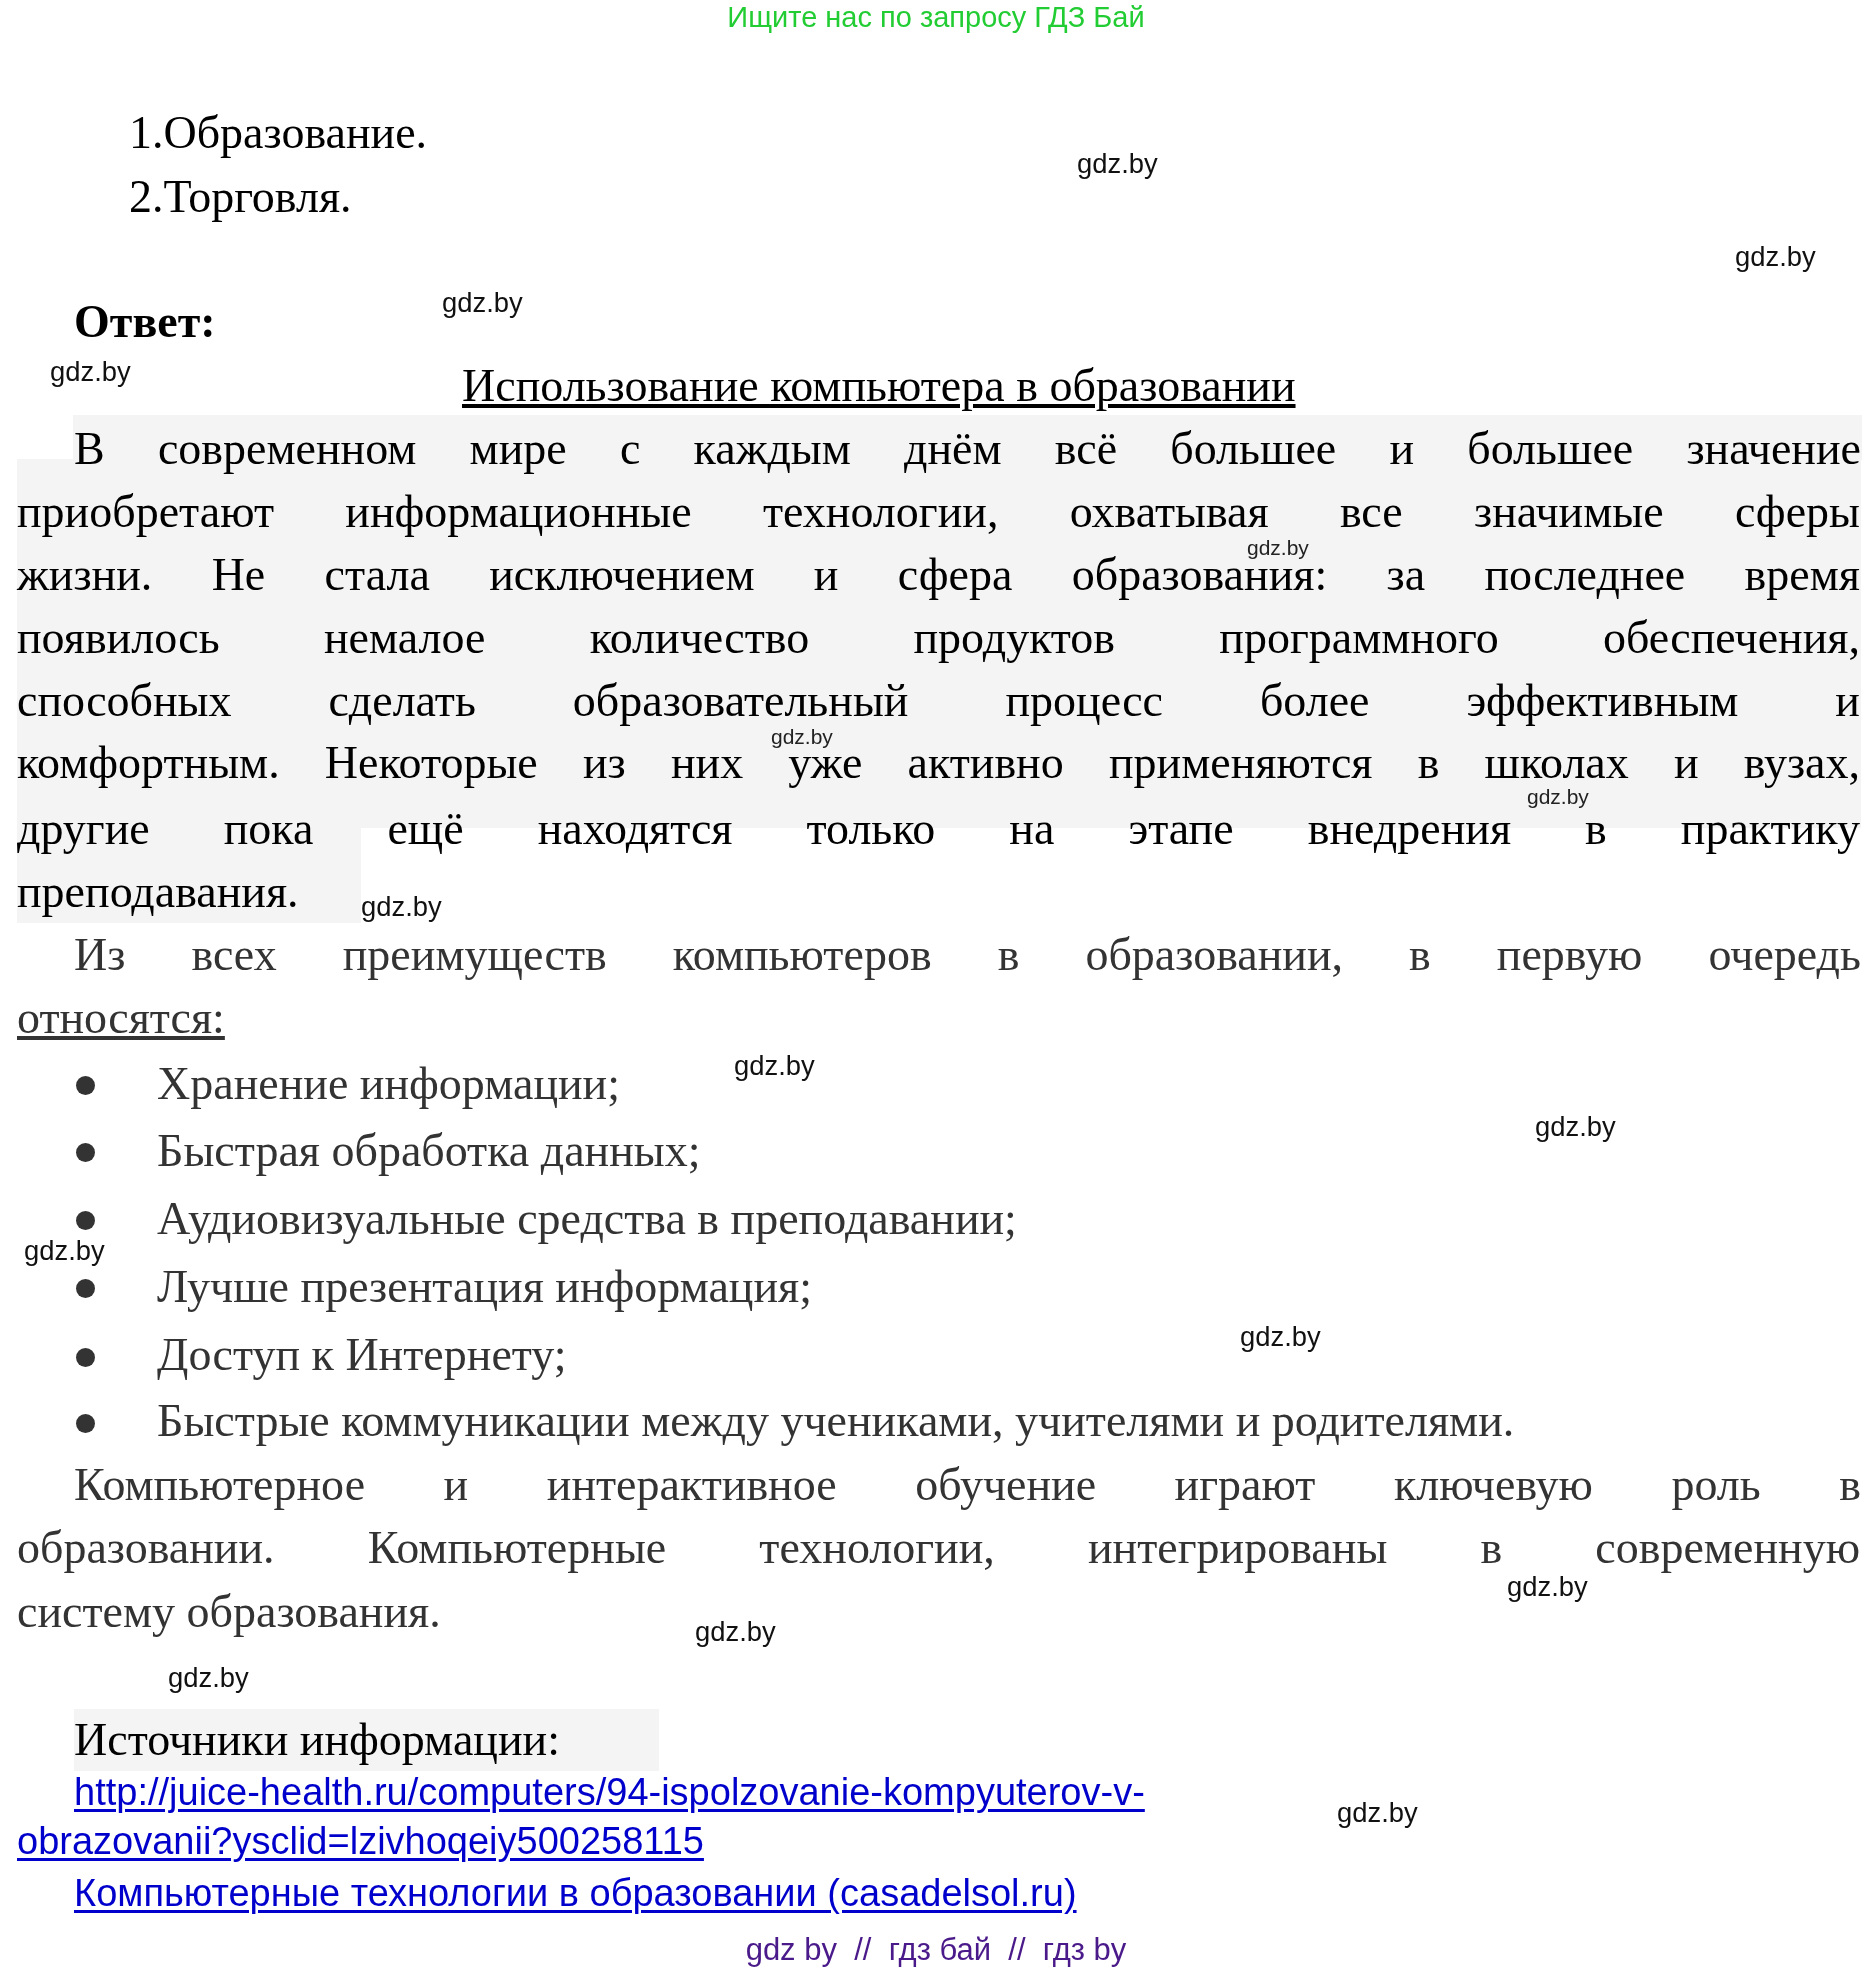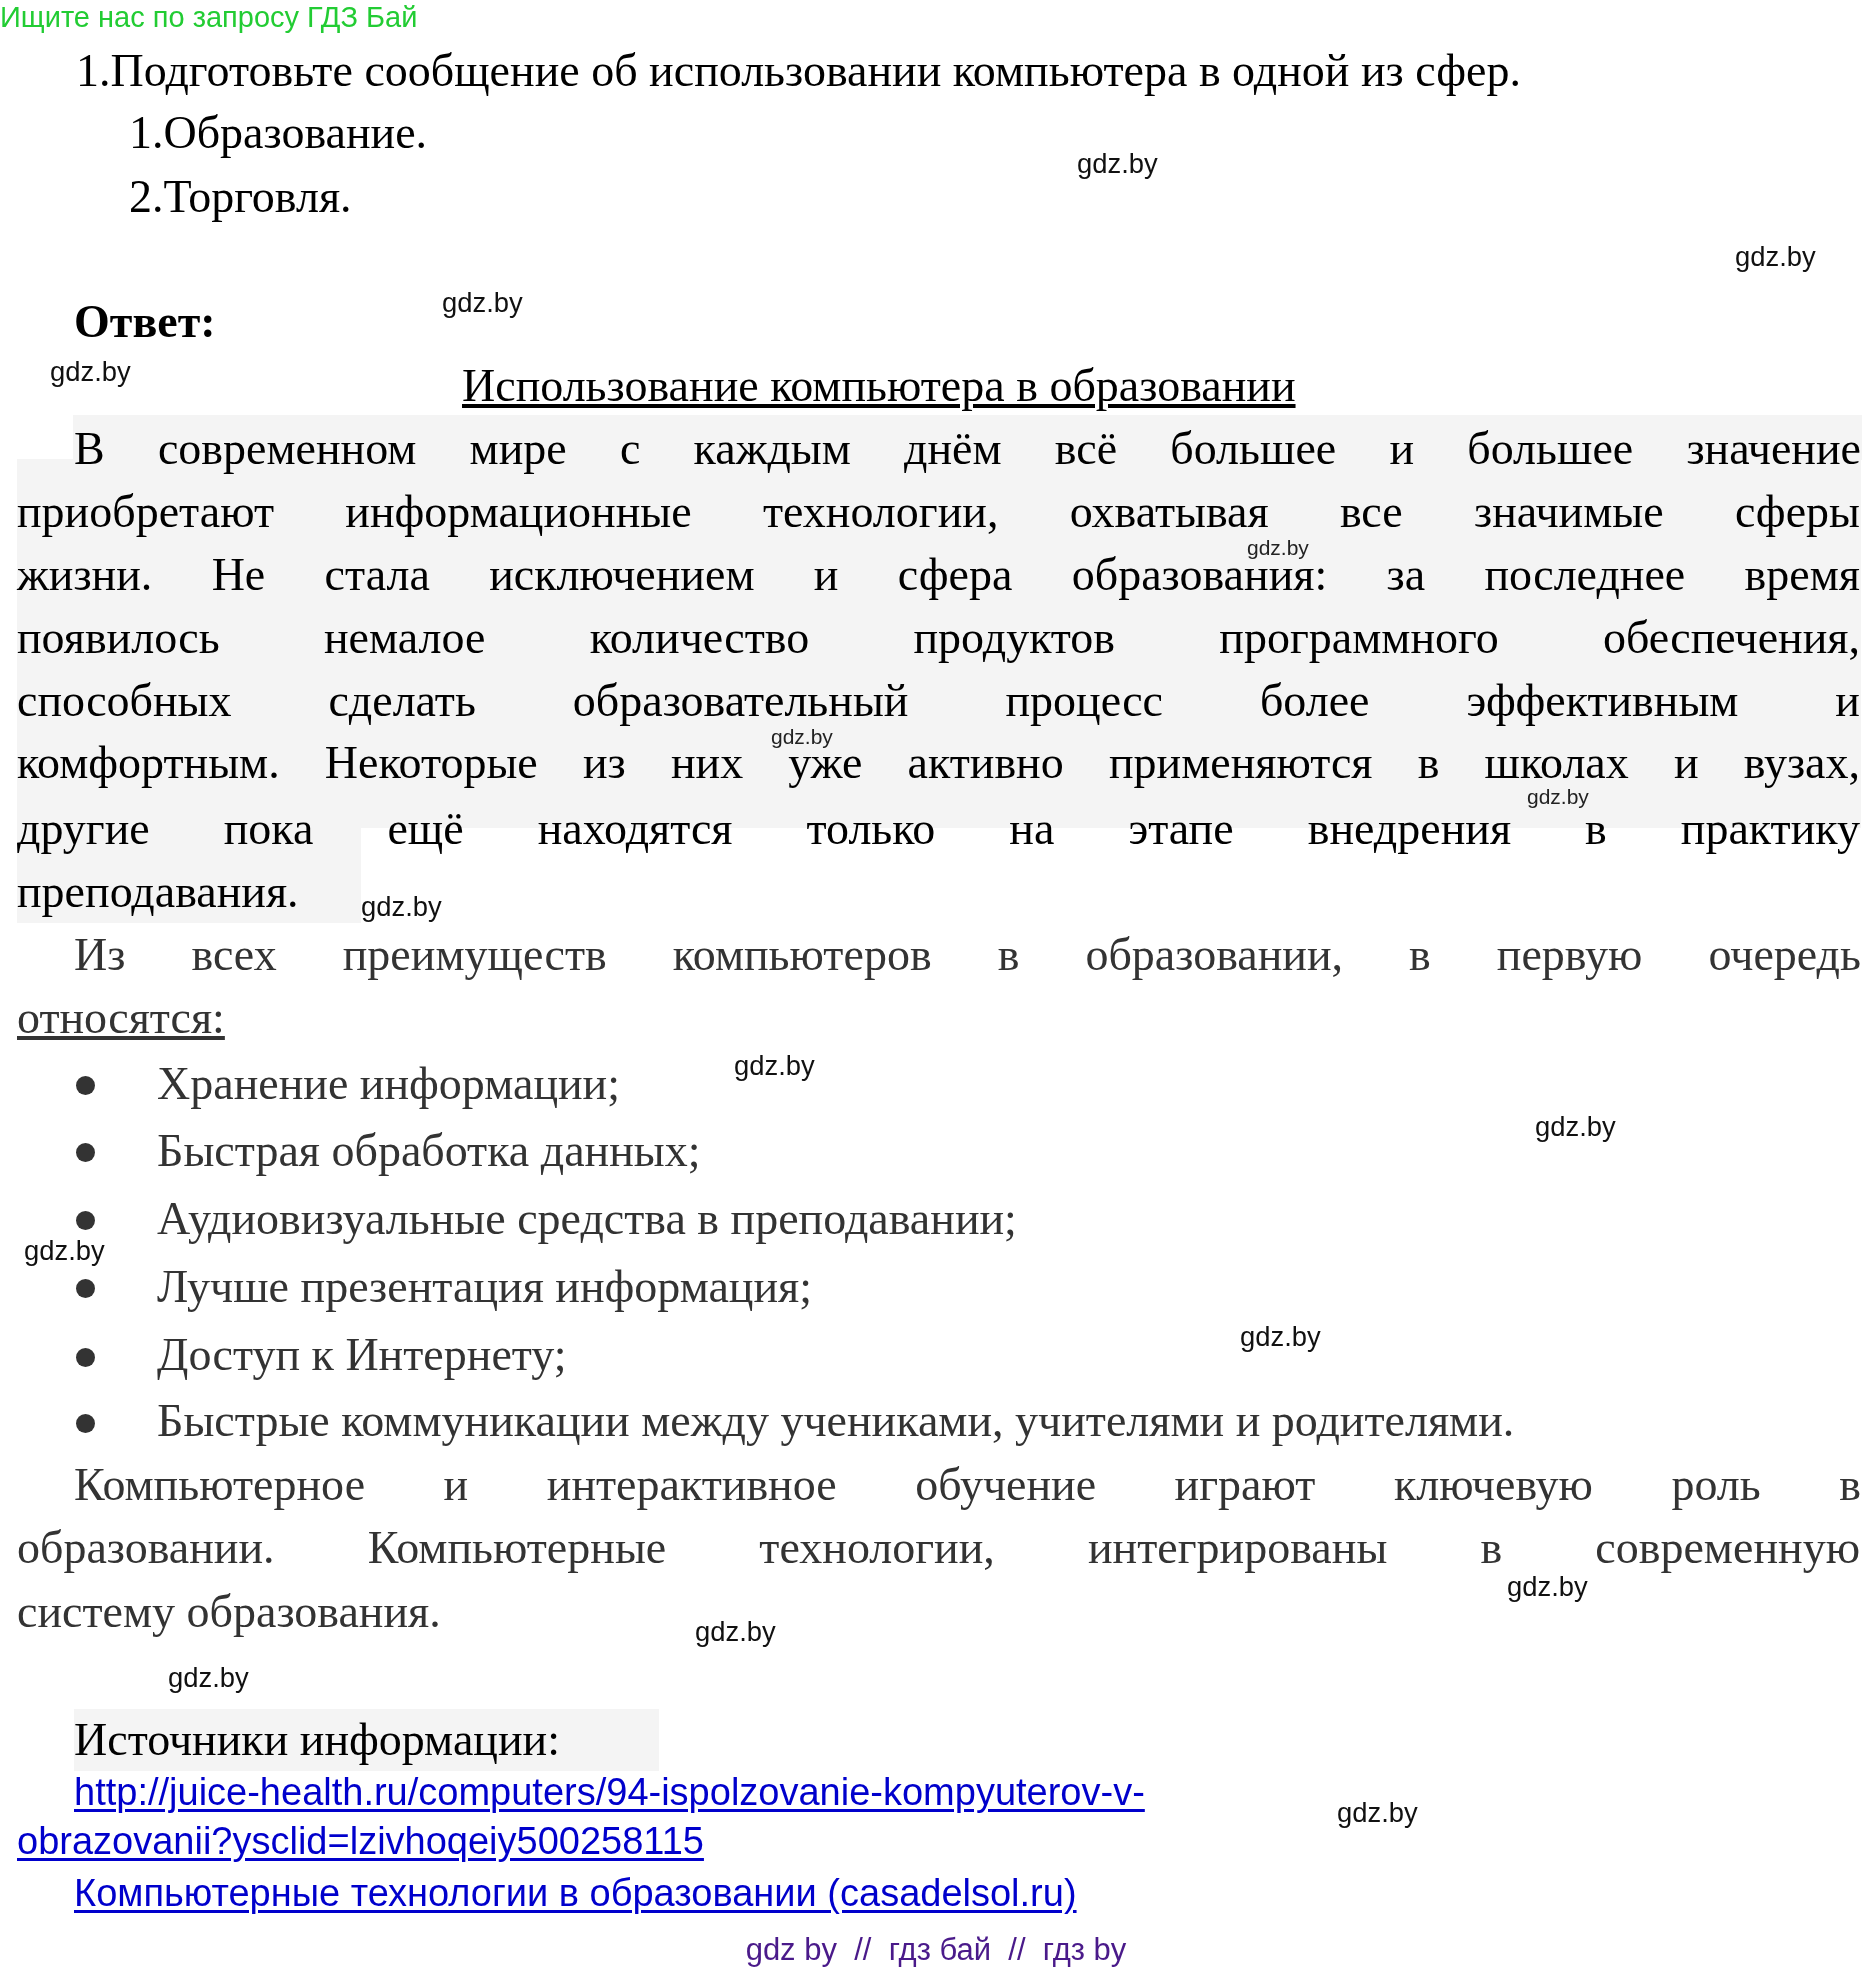--- a/index.html
+++ b/index.html
@@ -3,40 +3,39 @@
 <meta charset="utf-8">
 <style>
   html, body { margin: 0; padding: 0; background: #ffffff; }
   body { width: 1872px; height: 1977px; position: relative; overflow: hidden; }
   .page { position: absolute; left: 0; top: 0; width: 1872px; height: 1977px; }
   .serif { font-family: "Liberation Serif", "DejaVu Serif", serif; }
   .sans { font-family: "Liberation Sans", "DejaVu Sans", sans-serif; }
   .line { position: absolute; white-space: nowrap; font-size: 46px; line-height: 57px; color: #000; }
   .just { text-align: justify; text-align-last: justify; white-space: normal; }
   .dark { color: #333333; }
-  .header { position: absolute; left: 0; width: 1872px; top: 0; 
+  .header { position: absolute; left: 0; width: 1872px; top: 0; text-align: center;
             font-size: 29px; line-height: 34px; color: #22cc33; }
   .bold { font-weight: bold; }
   .bg { position: absolute; background: #f4f4f4; }
   .wm { position: absolute; font-size: 27.4px; line-height: 32px; color: #111; white-space: nowrap; }
   .wm.small { font-size: 21px; line-height: 24.6px; color: #222; }
   .bullet { position: absolute; width: 19px; height: 19px; border-radius: 50%; background: #333; }
   .link { position: absolute; white-space: nowrap; font-size: 38px; line-height: 45px; color: #0000cc;
           text-decoration: underline; text-decoration-thickness: 2.8px; text-underline-offset: 3.8px; cursor: pointer; }
   .footer { position: absolute; left: 0; width: 1872px; top: 1931px; text-align: center;
             font-size: 31px; line-height: 38px; color: #4a1a8a; white-space: pre; }
 </style>
 </head>
 <body>
 
 <div class="page">
 
   <div class="header sans">Ищите нас по запросу ГДЗ Бай</div>
 
-  <div class="line serif" style="left:76px; top:42px;">1.Подготовьте сообщение об использовании компьютера в одной из сфер.</div>
   <div class="line serif" style="left:129px; top:104px;">1.Образование.</div>
   <div class="line serif" style="left:129px; top:168px;">2.Торговля.</div>
 
   <div class="line serif bold" style="left:74px; top:293px;">Ответ:</div>
 
   <div class="line serif" style="left:462px; top:357px;text-decoration:underline;">Использование компьютера в образовании</div>
 
   <div class="bg" style="left:73px; top:415px; width:1789px; height:45px;"></div>
   <div class="bg" style="left:17px; top:459px; width:1844px; height:369px;"></div>
   <div class="bg" style="left:17px; top:828px; width:344px; height:95px;"></div>

